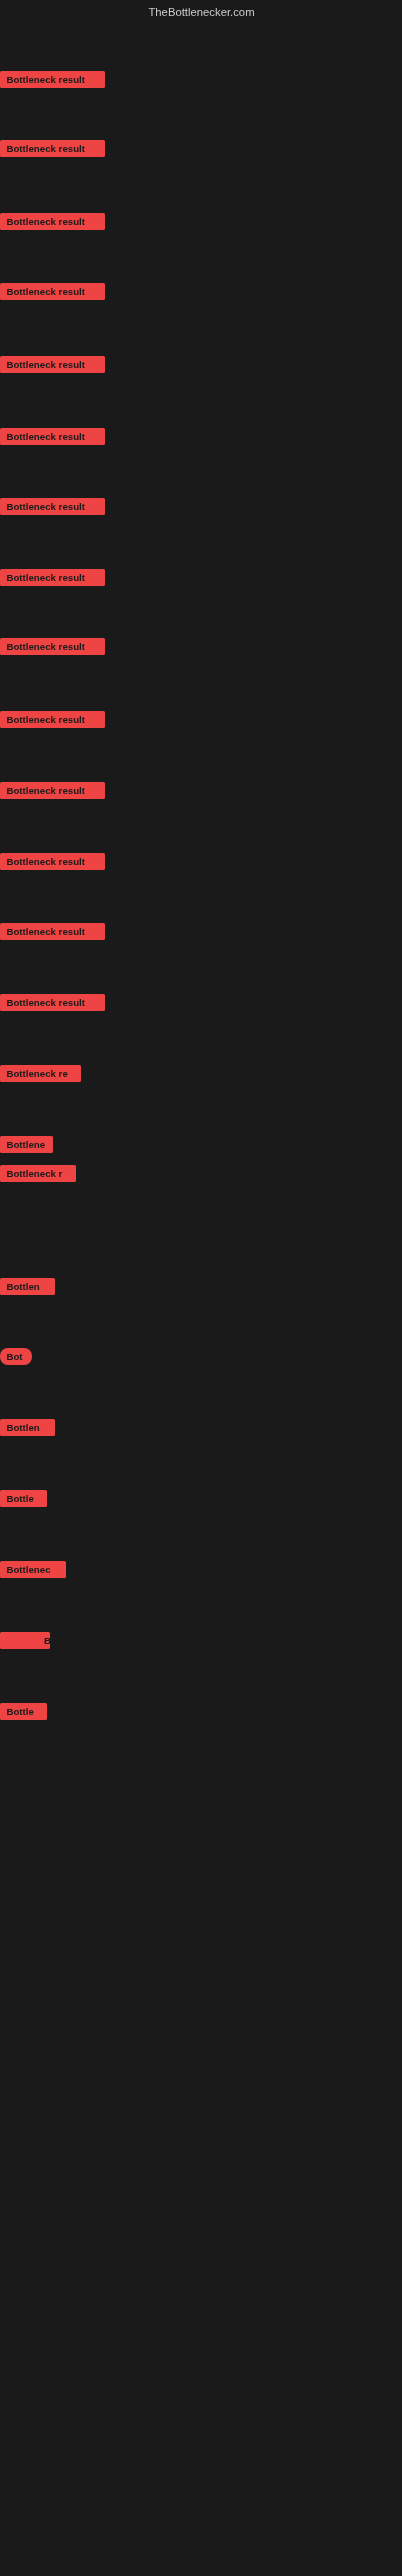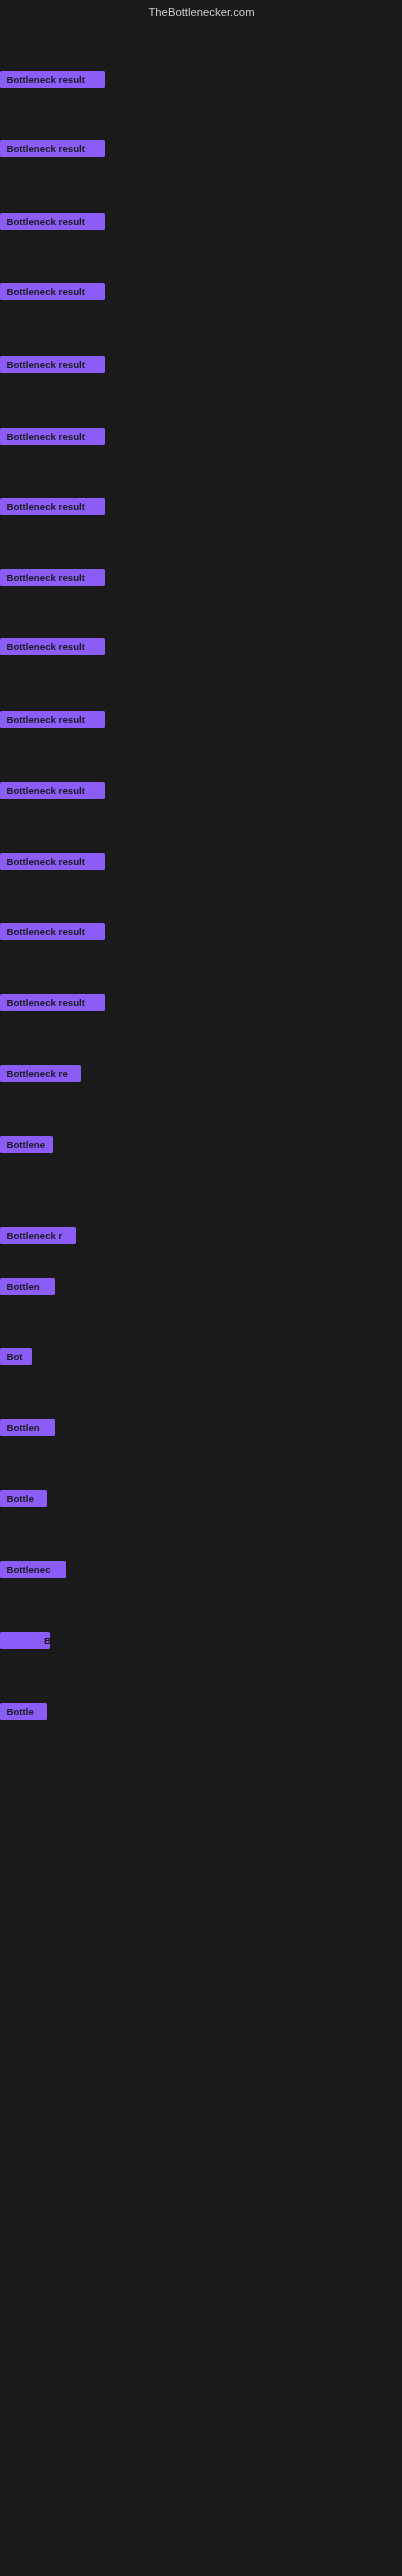--- a/index.html
+++ b/index.html
@@ -19,21 +19,21 @@
     .site-title {
       text-align: center;
       color: #cccccc;
       font-size: 11.3px;
       padding: 6.4px 0;
       font-weight: normal;
     }
 
     .bottleneck-badge {
       display: inline-block;
-      background-color: #8b5cf6;
+      background-color: #ef4444;
       color: #1a1a1a;
       font-size: 9.7px;
       font-weight: bold;
       padding: 3.2px 6.4px;
       border-radius: 1.6px;
       white-space: nowrap;
       overflow: hidden;
     }
 
     .badge-container {
@@ -56,22 +56,22 @@
     <div class="badge-container" style="top: 473px;"><span class="bottleneck-badge" style="max-width: 105px; width: 105px;">Bottleneck result</span></div>
     <div class="badge-container" style="top: 544px;"><span class="bottleneck-badge" style="max-width: 105px; width: 105px;">Bottleneck result</span></div>
     <div class="badge-container" style="top: 613px;"><span class="bottleneck-badge" style="max-width: 105px; width: 105px;">Bottleneck result</span></div>
     <div class="badge-container" style="top: 686px;"><span class="bottleneck-badge" style="max-width: 105px; width: 105px;">Bottleneck result</span></div>
     <div class="badge-container" style="top: 757px;"><span class="bottleneck-badge" style="max-width: 105px; width: 105px;">Bottleneck result</span></div>
     <div class="badge-container" style="top: 828px;"><span class="bottleneck-badge" style="max-width: 105px; width: 105px;">Bottleneck result</span></div>
     <div class="badge-container" style="top: 898px;"><span class="bottleneck-badge" style="max-width: 105px; width: 105px;">Bottleneck result</span></div>
     <div class="badge-container" style="top: 969px;"><span class="bottleneck-badge" style="max-width: 105px; width: 105px;">Bottleneck result</span></div>
     <div class="badge-container" style="top: 1040px;"><span class="bottleneck-badge" style="max-width: 81px; width: 101px;">Bottleneck re</span></div>
     <div class="badge-container" style="top: 1111px;"><span class="bottleneck-badge" style="max-width: 63px; width: 53px;">Bottlene</span></div>
-    <div class="badge-container" style="top: 1202px;"><span class="bottleneck-badge" style="max-width: 76px; width: 76px;">Bottleneck r</span></div>
+    <div class="badge-container" style="top: 1140px;"><span class="bottleneck-badge" style="max-width: 76px; width: 76px;">Bottleneck r</span></div>
     <div class="badge-container" style="top: 1253px;"><span class="bottleneck-badge" style="max-width: 55px; width: 55px;">Bottlen</span></div>
-    <div class="badge-container" style="top: 1323px;"><span class="bottleneck-badge" style="max-width: 32px; width: 32px;">Bot</span></div>
+    <div class="badge-container" style="top: 1323px;"><span class="bottleneck-badge" style="max-width: 32px; width: 32px; border-radius: 8px;">Bot</span></div>
     <div class="badge-container" style="top: 1394px;"><span class="bottleneck-badge" style="max-width: 55px; width: 55px;">Bottlen</span></div>
     <div class="badge-container" style="top: 1465px;"><span class="bottleneck-badge" style="max-width: 47px; width: 47px;">Bottle</span></div>
     <div class="badge-container" style="top: 1536px;"><span class="bottleneck-badge" style="max-width: 66px; width: 76px;">Bottlenec</span></div>
     <div class="badge-container" style="top: 1607px;"><span class="bottleneck-badge" style="max-width: 24px; width: 24px; padding-left: 44px;">Bo</span></div>
     <div class="badge-container" style="top: 1678px;"><span class="bottleneck-badge" style="max-width: 47px; width: 47px;">Bottle</span></div>
   </div>
 
 
 </body></html>

